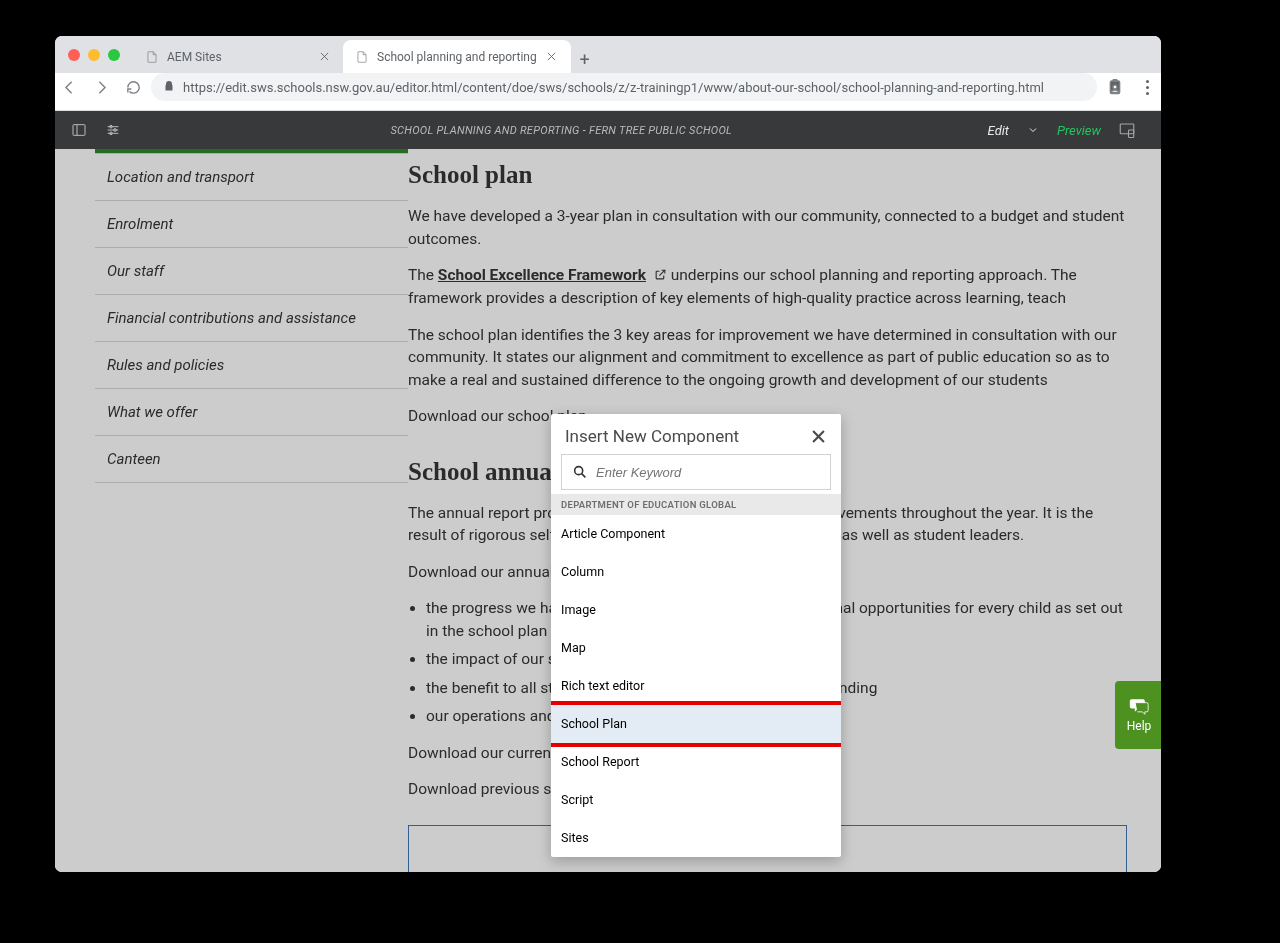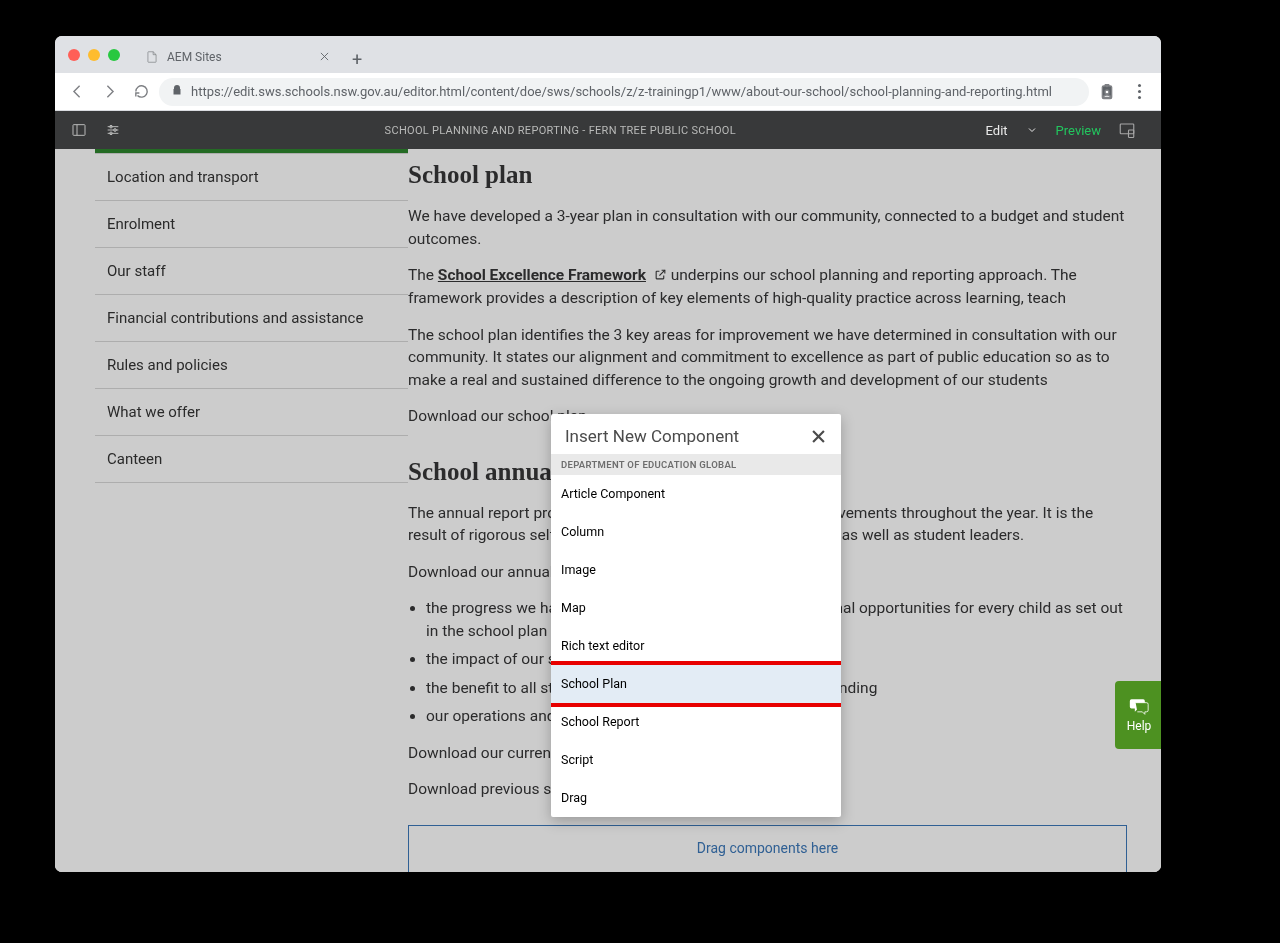--- a/index.html
+++ b/index.html
@@ -13,44 +13,44 @@
   .tl.red { background: #ff5f57; } .tl.yellow { background: #febc2e; } .tl.green { background: #28c840; }
   .tabs { display: flex; align-items: flex-end; height: 37px; }
   .tab { display: flex; align-items: center; height: 33px; padding: 0 12px; font-size: 12px; color: #5f6368; gap: 8px; min-width: 210px; border-radius: 8px 8px 0 0; position: relative; }
   .tab.inactive { background: transparent; }
   .tab.active { background: #fff; }
   .tab .page-icon { width: 14px; height: 14px; display: flex; align-items: center; justify-content: center; }
   .tab .page-icon svg { width: 14px; height: 14px; stroke: #7d7f83; fill: none; stroke-width: 1.2; }
   .tab .close { width: 14px; height: 14px; display: flex; align-items: center; justify-content: center; margin-left: auto; }
   .tab .close svg { width: 9px; height: 9px; stroke: #5f6368; }
   .newtab { width: 28px; height: 28px; display: flex; align-items: center; justify-content: center; color: #5f6368; font-size: 18px; }
-  .toolbar { height: 38px; background: #fff; display: flex; align-items: center; padding: 0 8px; gap: 4px; border-bottom: 1px solid #dadce0; }
+  .toolbar { height: 38px; background: #fff; display: flex; align-items: flex-start; padding: 0 0; gap: 4px; border-bottom: 1px solid #dadce0; }
   .nav-btn { width: 28px; height: 28px; display: flex; align-items: center; justify-content: center; color: #7f8185; }
   .nav-btn svg { width: 17px; height: 17px; stroke: currentColor; fill: none; stroke-width: 2; }
   .addr { flex: 1; height: 28px; background: #f1f3f4; border-radius: 14px; display: flex; align-items: center; padding: 0 12px; font-size: 13px; color: #5f6368; gap: 8px; }
   .lock-icon svg { width: 12px; height: 12px; fill: #5f6368; }
   .clip-icon svg { width: 16px; height: 16px; fill: #5f6368; }
   .menu-icon { width: 28px; height: 28px; display: flex; align-items: center; justify-content: center; }
   .menu-dots { display: flex; flex-direction: column; gap: 3px; }
   .menu-dots span { width: 3px; height: 3px; background: #5f6368; border-radius: 50%; }
 
   
-  .aem-bar { height: 38px; background: #38393a; display: flex; align-items: center; padding: 0 12px; color: #b9bab9; font-size: 12px; }
+  .aem-bar { height: 38px; background: #38393a; display: flex; align-items: center; padding: 0 12px; color: #b9bab9; font-size: 12px; font-style: italic; }
   .aem-ic { width: 24px; height: 24px; display: flex; align-items: center; justify-content: center; margin-right: 10px; }
   .aem-ic svg { width: 16px; height: 16px; stroke: #b9bab9; fill: none; stroke-width: 1.5; }
   .aem-title { flex: 1; text-align: center; letter-spacing: 0.3px; font-size: 11px; }
   .aem-mode { display: flex; align-items: center; gap: 18px; margin-right: 18px; color: #eaeaea; font-size: 13px; }
   .aem-mode svg { width: 12px; height: 12px; stroke: #eaeaea; fill: none; stroke-width: 2; }
   .aem-preview { color: #22c55e; font-size: 13px; margin-right: 14px; text-align: center; }
   .aem-emu svg { width: 18px; height: 18px; stroke: #a7a7a7; fill: none; stroke-width: 1.5; }
 
   
   .page-wrap { position: relative; height: 761px; overflow: hidden; }
   .page { display: flex; background: #fff; height: 100%; }
-  .sidebar { width: 353px; padding-left: 40px; padding-top: 0; }
+  .sidebar { width: 353px; padding-left: 40px; padding-top: 0; font-style: italic; }
   .side-list { list-style: none; }
   .side-item { border-bottom: 1px solid #d5d5d5; padding: 14px 12px; font-size: 15px; color: #222; }
   .side-item.green-top { border-top: 4px solid #1a7b1a; height: 0; padding: 0; }
   .main { flex: 1; padding: 8px 34px 40px 0; font-size: 15.5px; color: #232324; line-height: 1.45; }
   .main h2 { font-family: Georgia, 'Times New Roman', serif; font-weight: 700; font-size: 25px; margin-bottom: 12px; }
   .main p { margin-bottom: 14px; }
   .link { font-weight: 700; text-decoration: underline; }
   .ext-ic { display: inline-block; vertical-align: middle; margin-left: 4px; }
   .ext-ic svg { width: 13px; height: 13px; stroke: #232324; fill: none; stroke-width: 2; }
   .main ul { padding-left: 18px; margin-bottom: 14px; }
@@ -89,20 +89,34 @@
     </div>
     <div class="tabs">
       <div class="tab inactive">
         <span class="page-icon">
             <svg viewBox="0 0 24 24">
               <path d="M14 3H6a1 1 0 0 0-1 1v16a1 1 0 0 0 1 1h12a1 1 0 0 0 1-1V8z"></path>
               <path d="M14 3v5h5"></path>
             </svg>
           </span>
         <span>AEM Sites</span>
+        <span class="close">
+            <svg viewBox="0 0 10 10">
+              <path d="M1 1l8 8M9 1l-8 8"></path>
+            </svg>
+          </span>
+      </div>
+      <div class="tab active">
+        <span class="page-icon">
+            <svg viewBox="0 0 24 24">
+              <path d="M14 3H6a1 1 0 0 0-1 1v16a1 1 0 0 0 1 1h12a1 1 0 0 0 1-1V8z"></path>
+              <path d="M14 3v5h5"></path>
+            </svg>
+          </span>
+        <span>School planning and reporting</span>
         <span class="close">
             <svg viewBox="0 0 10 10">
               <path d="M1 1l8 8M9 1l-8 8"></path>
             </svg>
           </span>
       </div>
       <div class="newtab">+</div>
     </div>
   </div>
 
@@ -234,26 +248,33 @@
 
     <div class="dialog">
       <div class="dlg-head">
         <div class="dlg-title">Insert New Component</div>
         <div class="dlg-close">
             <svg viewBox="0 0 12 12">
               <path d="M1 1l10 10M11 1L1 11"></path>
             </svg>
           </div>
       </div>
+      <div class="dlg-search">
+        <svg viewBox="0 0 24 24">
+            <circle cx="10" cy="10" r="6"></circle>
+            <line x1="20" y1="20" x2="14.5" y2="14.5"></line>
+          </svg>
+        <input type="text" placeholder="Enter Keyword" style="">
+      </div>
       <div class="dlg-cat">DEPARTMENT OF EDUCATION GLOBAL</div>
       <div class="dlg-item">Article Component</div>
       <div class="dlg-item">Column</div>
       <div class="dlg-item">Image</div>
       <div class="dlg-item">Map</div>
       <div class="dlg-item">Rich text editor</div>
       <div class="dlg-item highlight">School Plan</div>
       <div class="dlg-item">School Report</div>
       <div class="dlg-item">Script</div>
-      <div class="dlg-item">Drag</div>
+      <div class="dlg-item">Sites</div>
     </div>
 
   </div>
 </div>
 
 </body></html>

